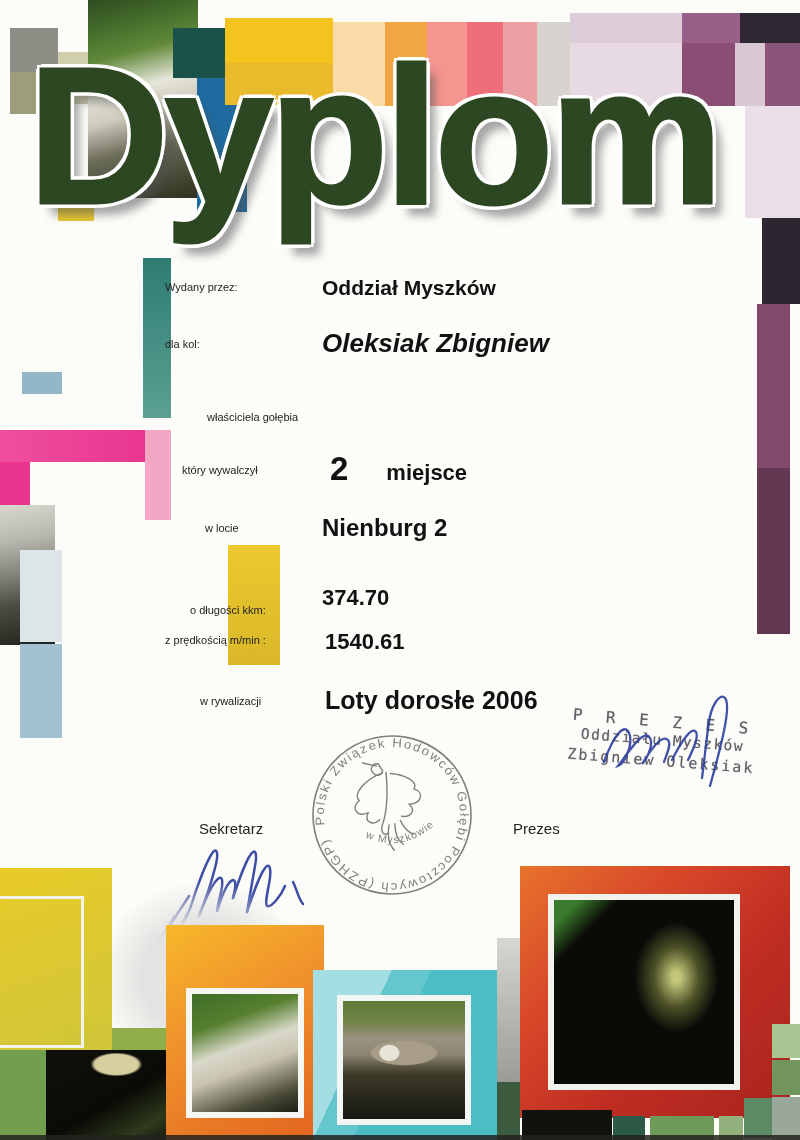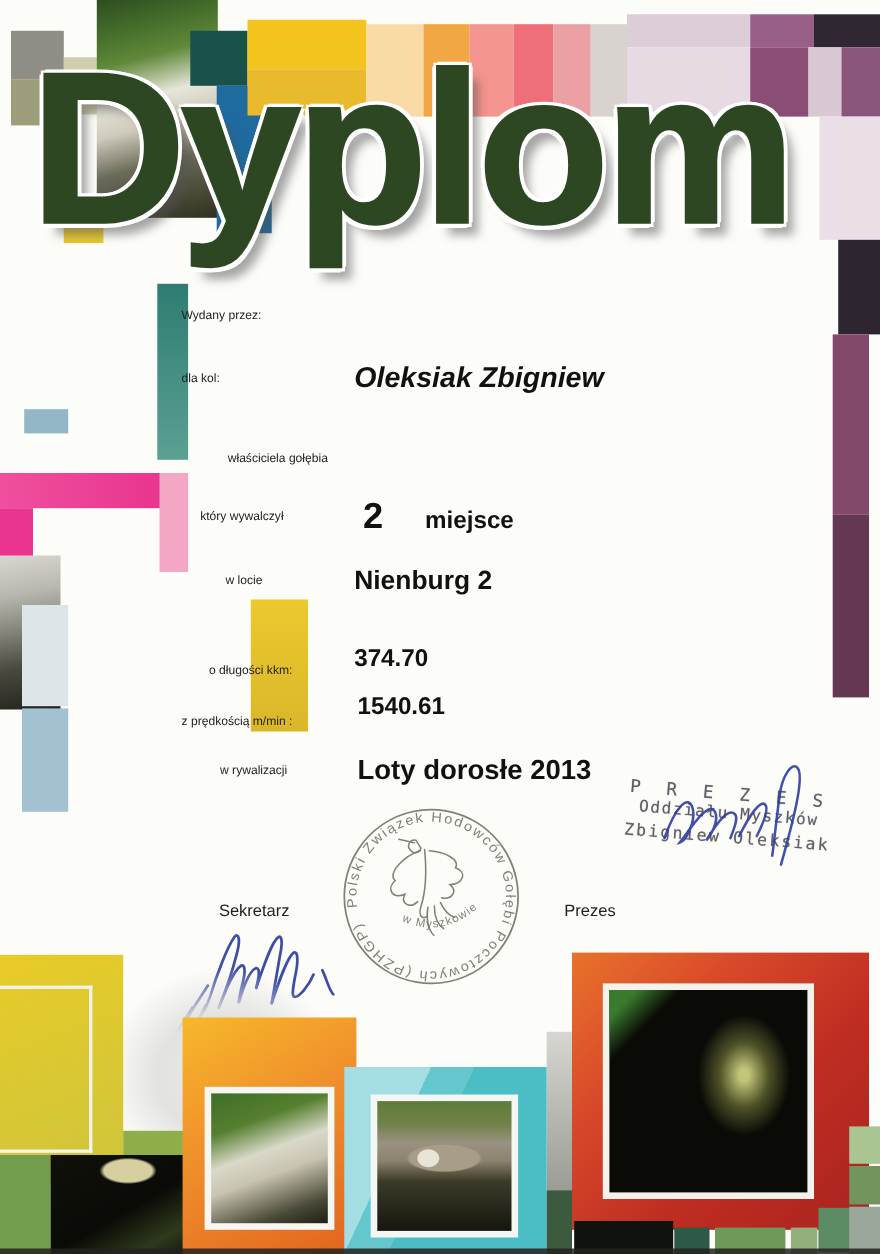--- a/index.html
+++ b/index.html
@@ -67,21 +67,21 @@
   
   .flabel{font-size:11px;color:#222;}
   .fvalue{font-weight:bold;color:#111;}
   .f0l{left:165px;top:281px;} .f0v{left:322px;top:276px;font-size:21px;}
   .f1l{left:165px;top:338px;} .f1v{left:322px;top:328px;font-size:26px;font-style:italic;}
   .f2l{left:163px;top:411px;margin-left:44px;} .f2v{left:322px;top:404px;font-size:23px;letter-spacing:.5px;}
   .f3l{left:182px;top:464px;} .f3v{left:330px;top:450px;font-size:33px;}
   .f3v .place-word{font-size:22px;margin-left:38px;}
   .f4l{left:205px;top:522px;} .f4v{left:322px;top:514px;font-size:24px;}
   .f5l{left:190px;top:604px;} .f5v{left:322px;top:585px;font-size:22px;}
-  .f6l{left:165px;top:634px;margin-top:16px;} .f6v{left:325px;top:629px;font-size:22px;}
+  .f6l{left:165px;top:634px;} .f6v{left:325px;top:629px;font-size:22px;}
   .f7l{left:200px;top:695px;} .f7v{left:325px;top:686px;font-size:25px;}
   
   .sig-label{font-size:15px;color:#222;}
   .sekretarz-label{left:199px;top:820px;}
   .prezes-label{left:513px;top:820px;}
   .president-stamp{
     left:550px;top:712px;width:225px;text-align:center;
     transform:rotate(4.5deg);color:var(--president-stamp-ink);
     font-family:"DejaVu Sans Mono",monospace;opacity:.92;
     text-shadow:0 0 1px rgba(85,80,90,.55);
@@ -180,35 +180,36 @@
   <div class="abs m31"></div>
   <div class="abs m32"></div>
   <div class="abs m33"></div>
   <div class="abs m34"></div>
   <div class="abs m35"></div>
   <div class="abs m36"></div>
 
   <div class="abs title">Dyplom</div>
 
   <div class="abs flabel f0l">Wydany przez:</div>
+  <div class="abs fvalue f0v">Oddział Myszków</div>
   <div class="abs flabel f1l">dla kol:</div>
   <div class="abs fvalue f1v">Oleksiak Zbigniew</div>
   <div class="abs flabel f2l">właściciela gołębia</div>
   <div class="abs flabel f3l">który wywalczył</div>
   <div class="abs fvalue f3v">
     <span class="place-number">2</span><span class="place-word">miejsce</span>
   </div>
   <div class="abs flabel f4l">w locie</div>
   <div class="abs fvalue f4v">Nienburg 2</div>
   <div class="abs flabel f5l">o długości kkm:</div>
   <div class="abs fvalue f5v">374.70</div>
   <div class="abs flabel f6l">z prędkością m/min :</div>
   <div class="abs fvalue f6v">1540.61</div>
   <div class="abs flabel f7l">w rywalizacji</div>
-  <div class="abs fvalue f7v">Loty dorosłe 2013</div>
+  <div class="abs fvalue f7v">Loty dorosłe 2006</div>
 
   <svg class="abs round-stamp" width="175" height="175" viewBox="0 0 175 175">
     <g transform="rotate(-12 87 87)" fill="none" stroke="var(--stamp-ink)" opacity="0.88">
       <circle cx="87" cy="87" r="79" stroke-width="1.6"></circle>
       <path id="ringPath" d="M19,87 A68,68 0 1 1 155,87 A68,68 0 1 1 19,87" stroke="none"></path>
       <path id="innerPath" d="M50,98 Q86,130 130,104" stroke="none"></path>
 
       <g stroke-width="1.4" stroke-linecap="round">
         <path d="M84,34 c-6,-2 -10,4 -6,9 c2,3 7,3 9,-1 z"></path>
         <path d="M82,36 l-13,-6"></path>

